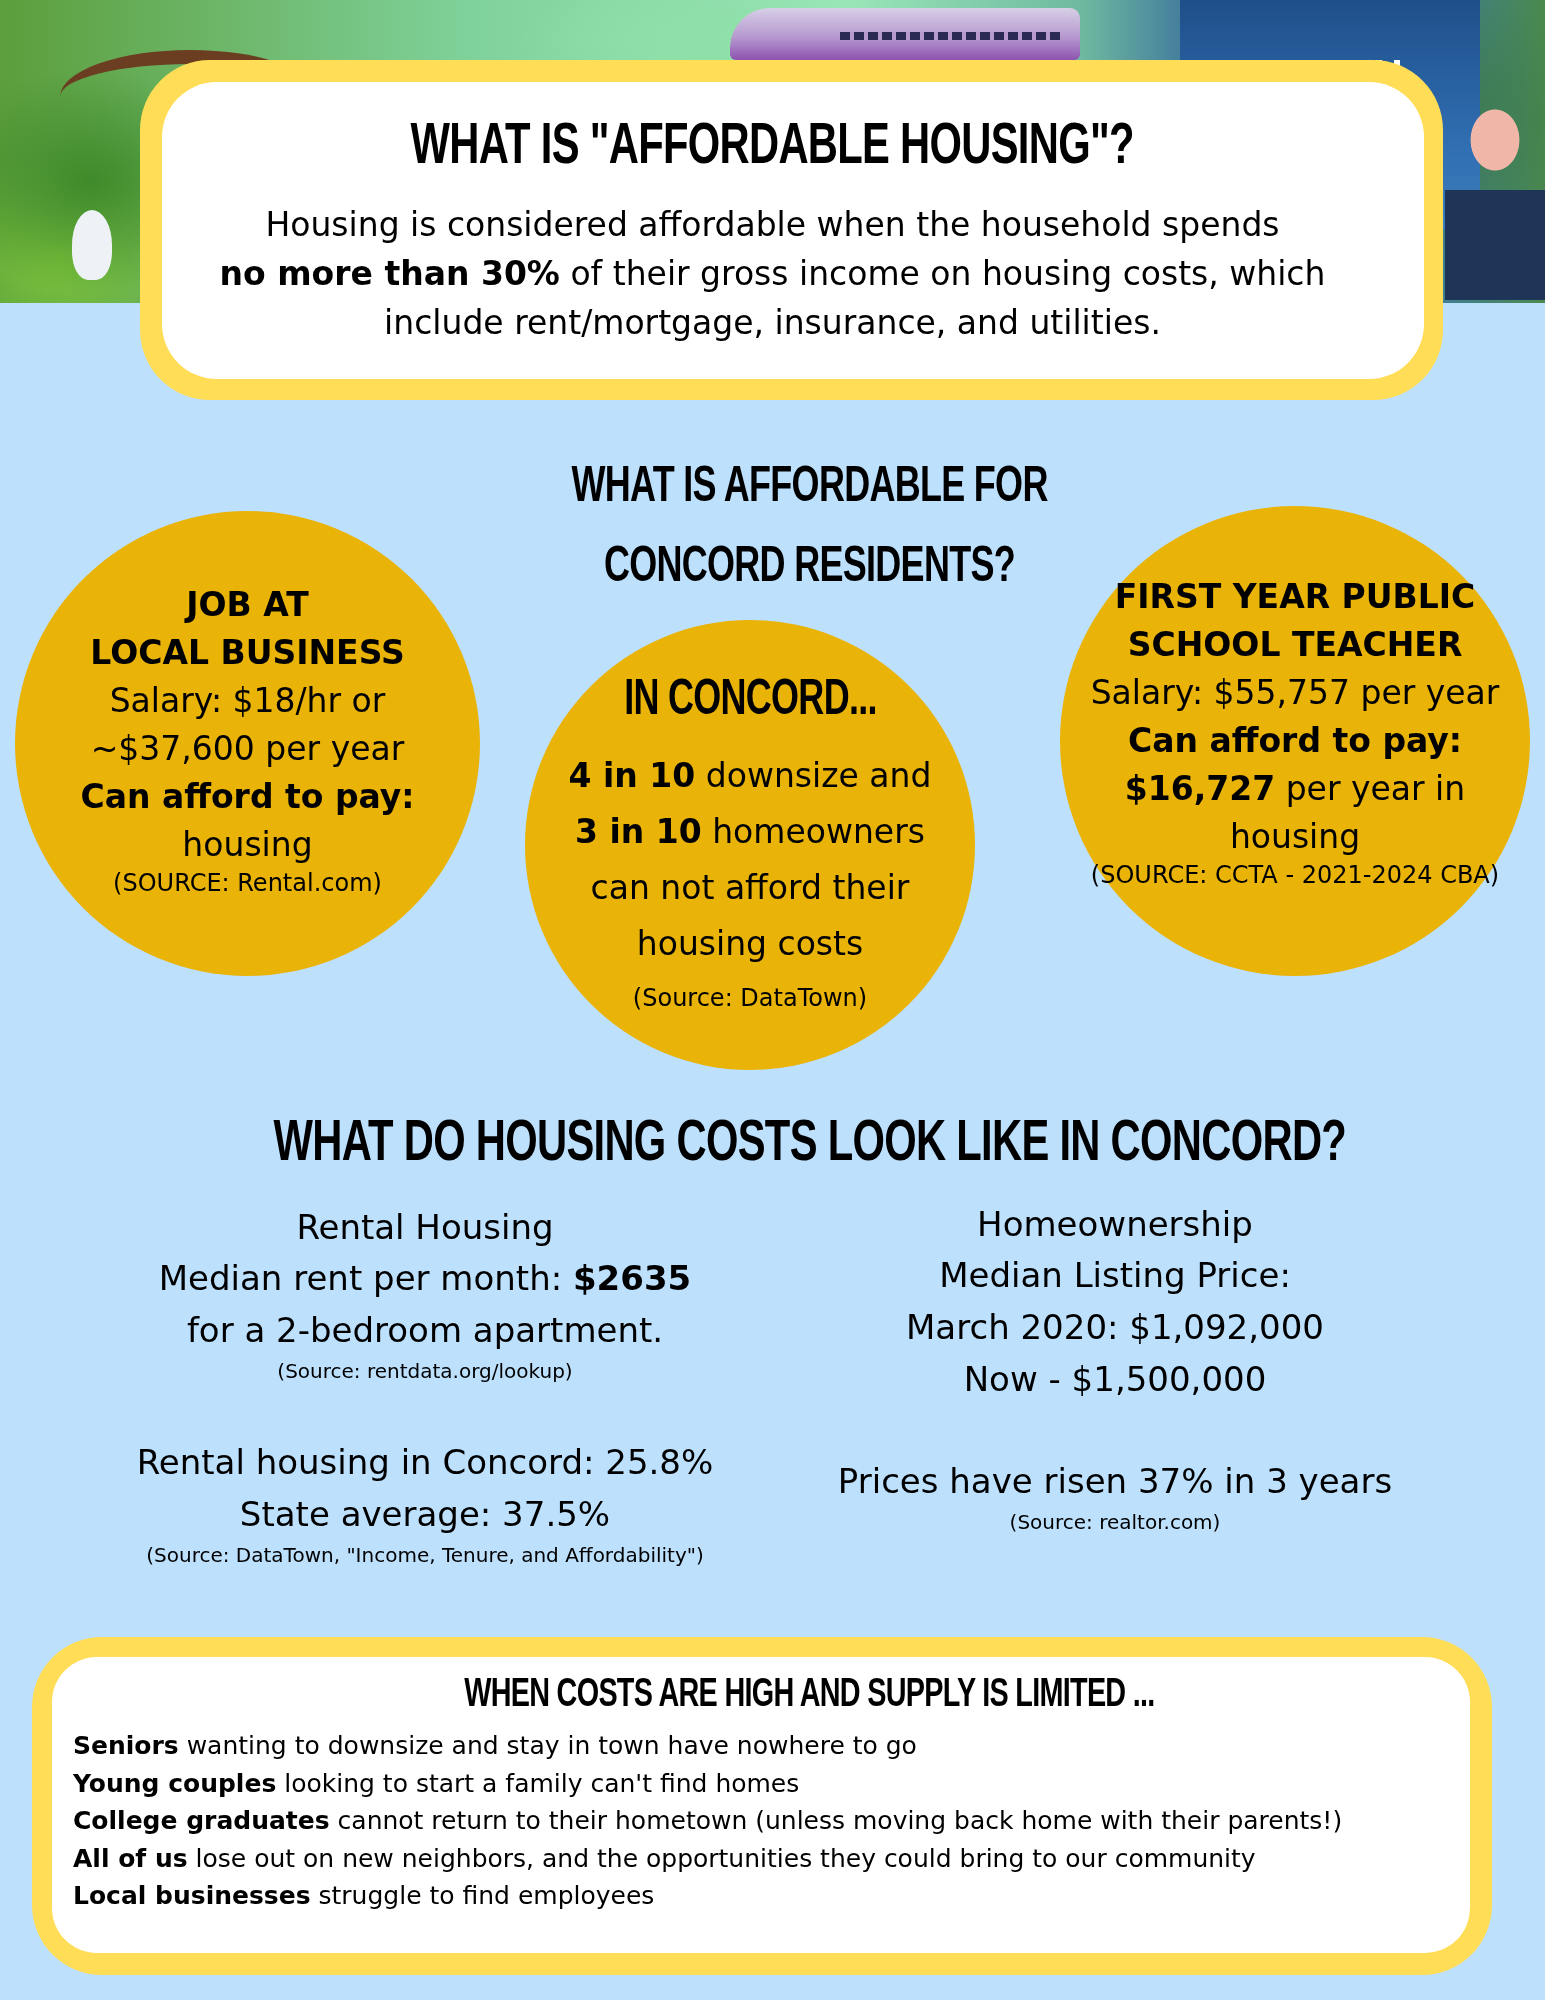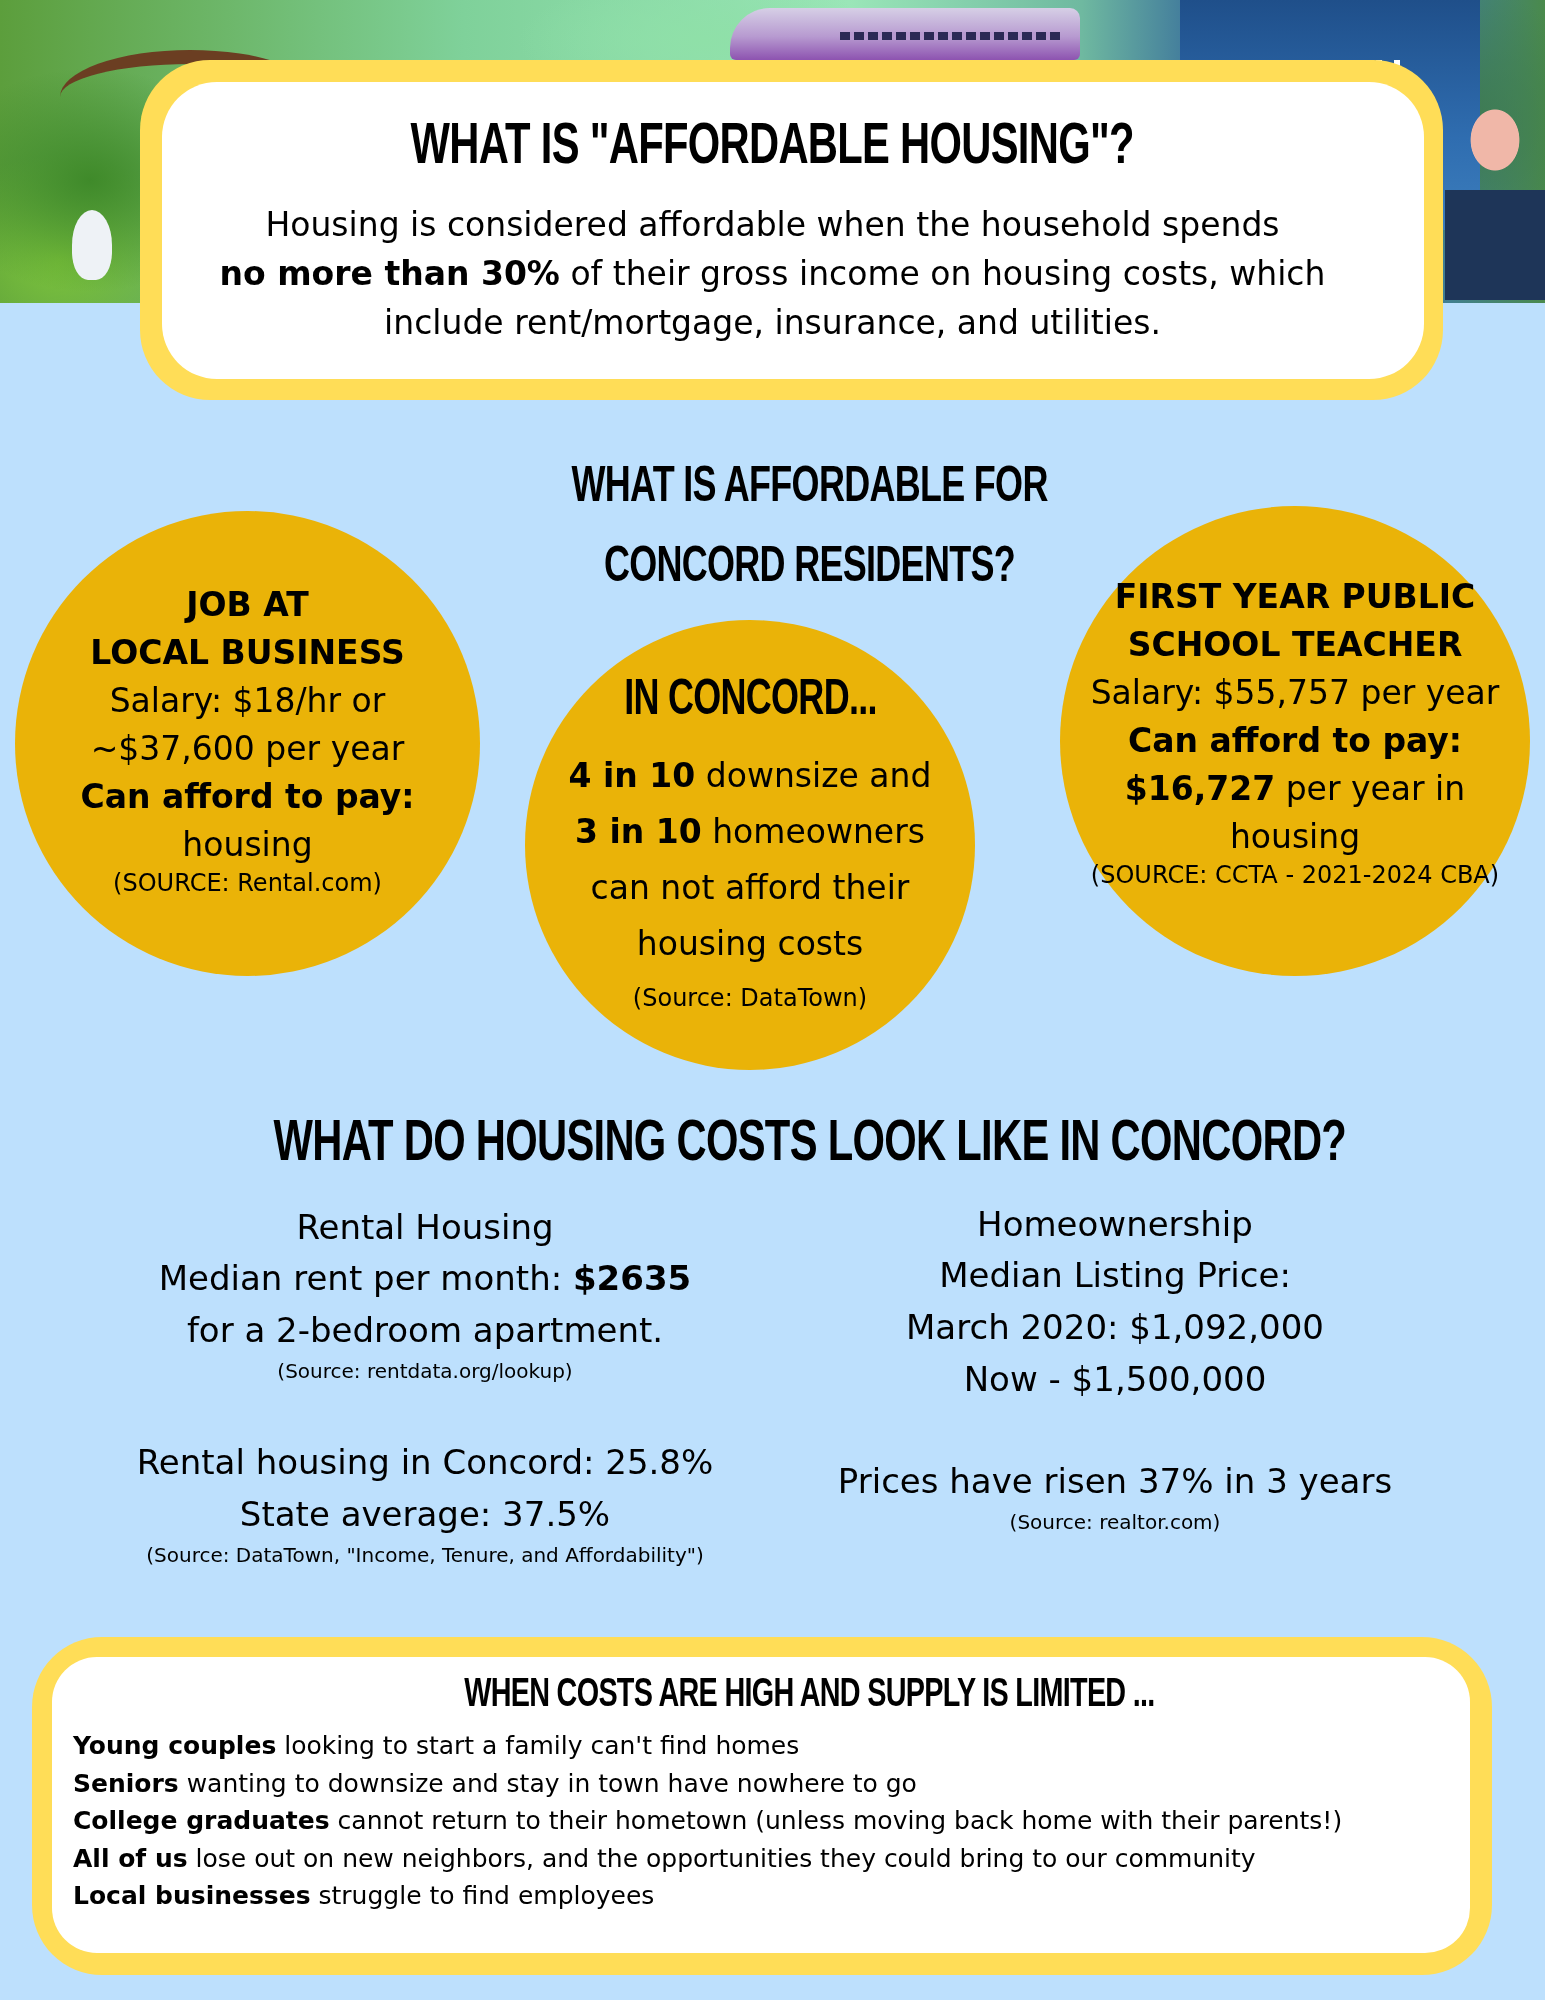--- a/index.html
+++ b/index.html
@@ -181,18 +181,18 @@
   <div class="t">Prices have risen 37% in 3 years</div>
   <div class="s">(Source: realtor.com)</div>
 </div>
 
 <div class="yellow-box" style="left:32px; top:1637px; width:1460px; height:338px;"></div>
 <div class="white-box" style="left:52px; top:1657px; width:1418px; height:296px; border-radius:45px;"></div>
 <div class="section-title" style="top:1663px; line-height:58px;">
   <span class="condensed" style="font-size:40px; transform:scaleX(0.72);">WHEN COSTS ARE HIGH AND SUPPLY IS LIMITED ...</span>
 </div>
 <div class="impact-list">
+  <div class="impact-item"><b>Seniors</b><span> wanting to downsize and stay in town have nowhere to go</span></div>
   <div class="impact-item"><b>Young couples</b><span> looking to start a family can't find homes</span></div>
-  <div class="impact-item"><b>Seniors</b><span> wanting to downsize and stay in town have nowhere to go</span></div>
   <div class="impact-item"><b>College graduates</b><span> cannot return to their hometown (unless moving back home with their parents!)</span></div>
   <div class="impact-item"><b>All of us</b><span> lose out on new neighbors, and the opportunities they could bring to our community</span></div>
   <div class="impact-item"><b>Local businesses</b><span> struggle to find employees</span></div>
 </div>
 
 </body></html>

